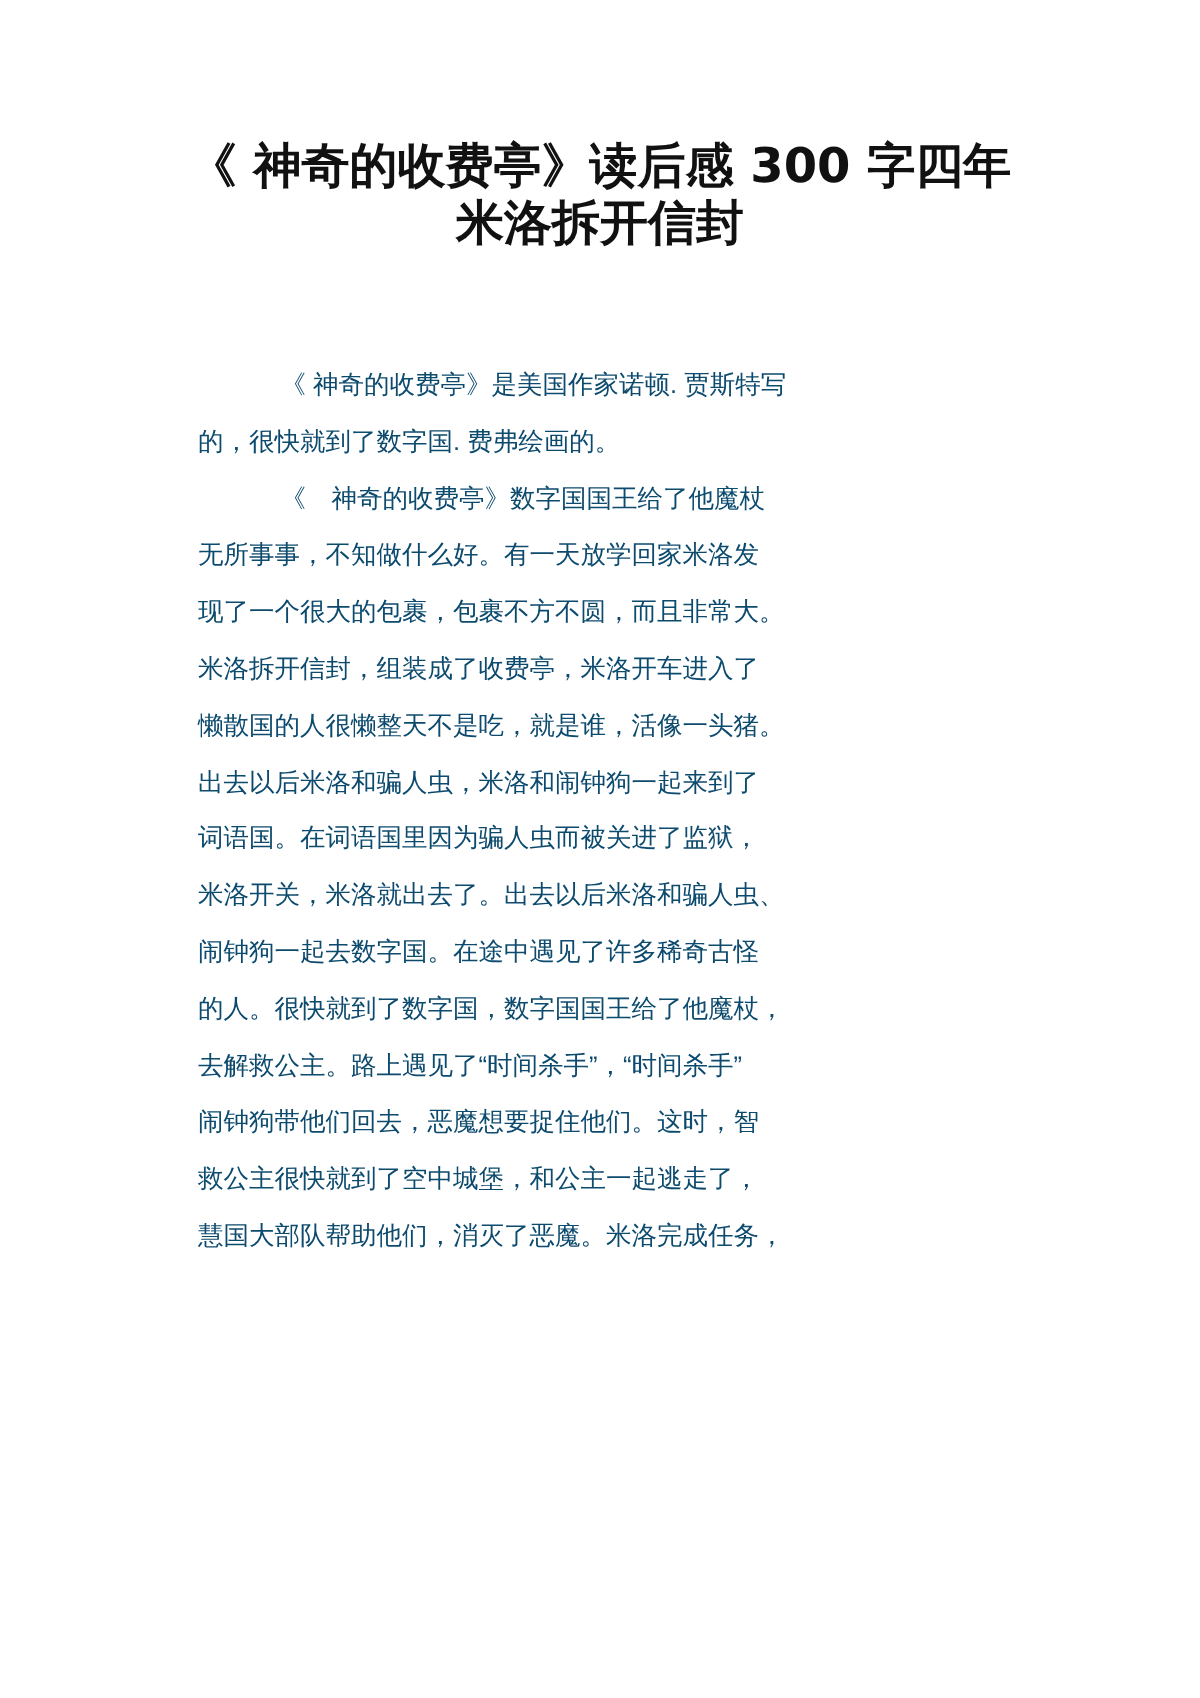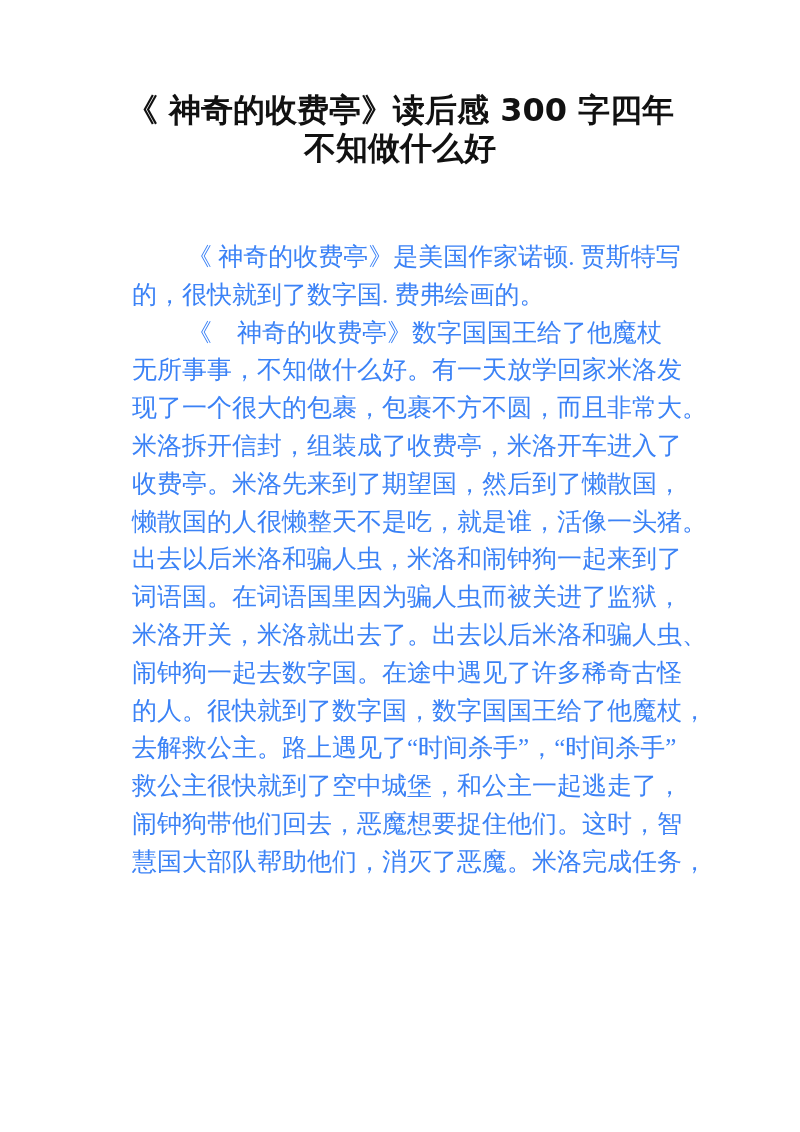--- a/index.html
+++ b/index.html
@@ -37,59 +37,58 @@
     }
     .title .line {
       display: block;
       white-space: nowrap;
     }
     .body-text {
       position: absolute;
       left: 132px;
       top: 238px;
       width: 560px;
-      font-family: Liberation Serif, serif;
-      font-size: 25px;
-      color: #3b82f6;
+      font-family: Liberation Sans, sans-serif;
+      font-size: 17px;
+      color: #0c4a6e;
     }
     .line {
       display: block;
       height: 37.8px;
       line-height: 37.8px;
       white-space: nowrap;
     }
     .indent {
       padding-left: 55px;
     }
   </style>
 </head>
 <body>
 
 <div class="page">
   <h1 class="title" style="margin:0;">
     <span class="line">《 神奇的收费亭》读后感 300 字四年</span>
-    <span class="line">不知做什么好</span>
+    <span class="line">米洛拆开信封</span>
   </h1>
 
   <div class="body-text">
     <div>
       <span class="line indent">《 神奇的收费亭》是美国作家诺顿. 贾斯特写</span>
       <span class="line">的，很快就到了数字国. 费弗绘画的。</span>
     </div>
     <div>
       <span class="line indent">《　神奇的收费亭》数字国国王给了他魔杖</span>
       <span class="line">无所事事，不知做什么好。有一天放学回家米洛发</span>
       <span class="line">现了一个很大的包裹，包裹不方不圆，而且非常大。</span>
       <span class="line">米洛拆开信封，组装成了收费亭，米洛开车进入了</span>
-      <span class="line">收费亭。米洛先来到了期望国，然后到了懒散国，</span>
       <span class="line">懒散国的人很懒整天不是吃，就是谁，活像一头猪。</span>
       <span class="line">出去以后米洛和骗人虫，米洛和闹钟狗一起来到了</span>
       <span class="line">词语国。在词语国里因为骗人虫而被关进了监狱，</span>
       <span class="line">米洛开关，米洛就出去了。出去以后米洛和骗人虫、</span>
       <span class="line">闹钟狗一起去数字国。在途中遇见了许多稀奇古怪</span>
       <span class="line">的人。很快就到了数字国，数字国国王给了他魔杖，</span>
       <span class="line">去解救公主。路上遇见了“时间杀手”，“时间杀手”</span>
+      <span class="line">闹钟狗带他们回去，恶魔想要捉住他们。这时，智</span>
       <span class="line">救公主很快就到了空中城堡，和公主一起逃走了，</span>
-      <span class="line">闹钟狗带他们回去，恶魔想要捉住他们。这时，智</span>
       <span class="line">慧国大部队帮助他们，消灭了恶魔。米洛完成任务，</span>
     </div>
   </div>
 </div>
 
 </body></html>

